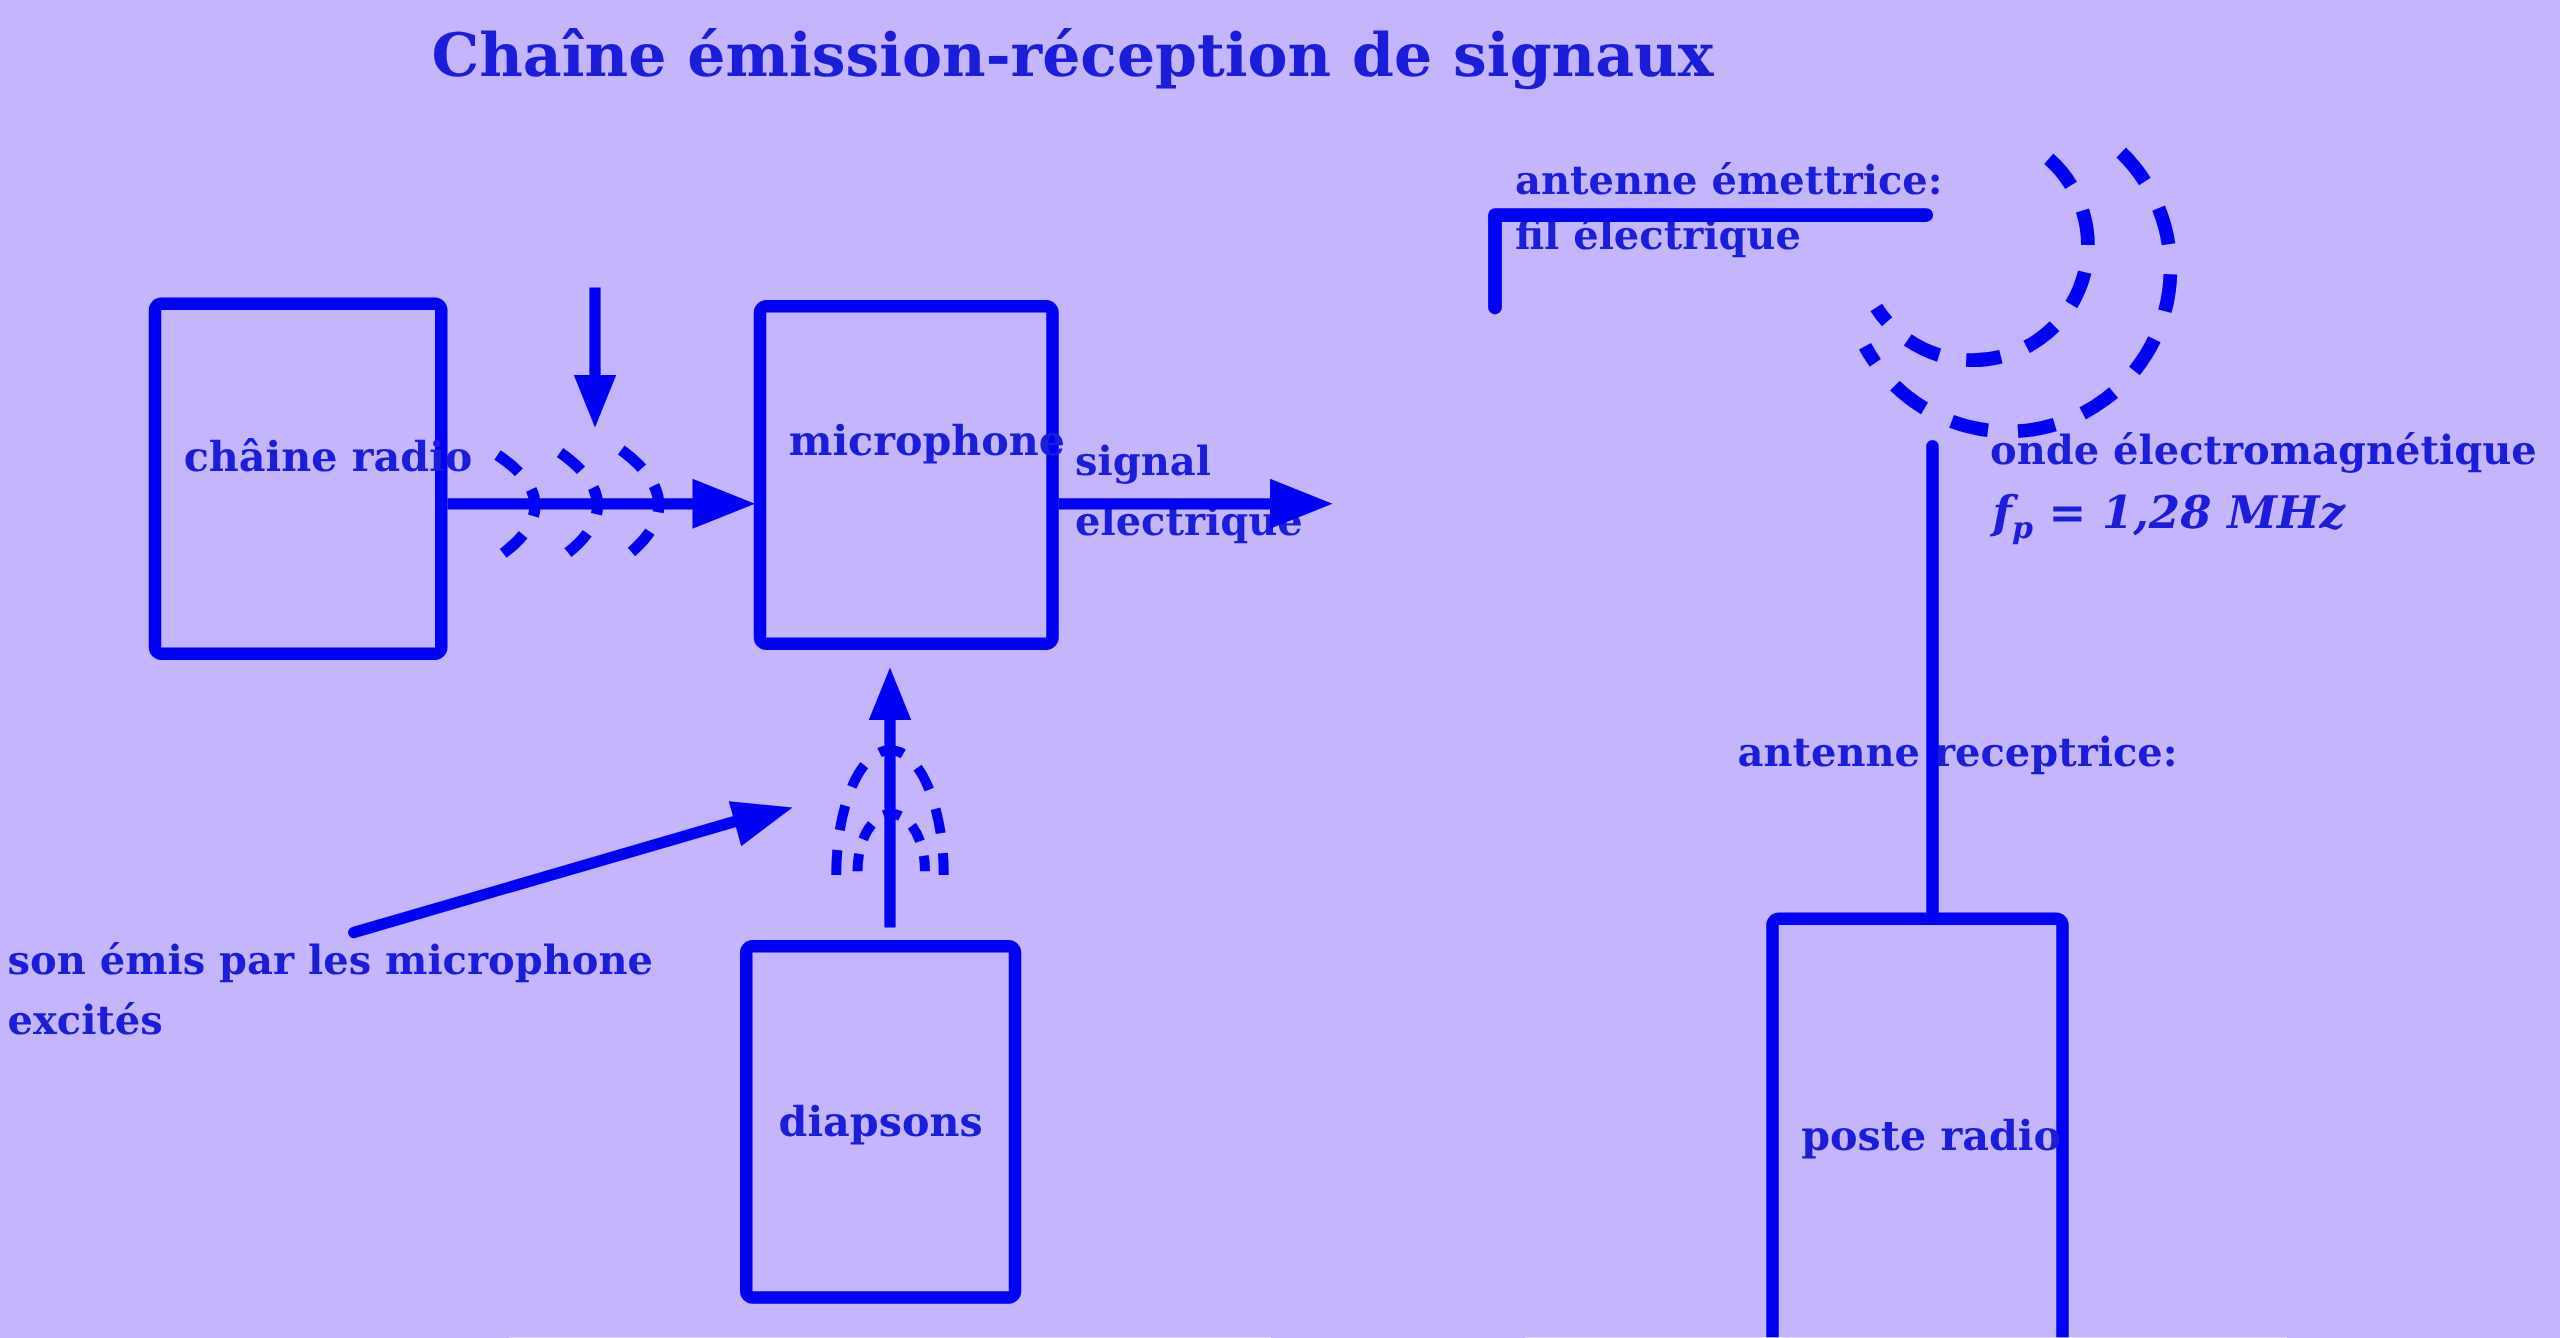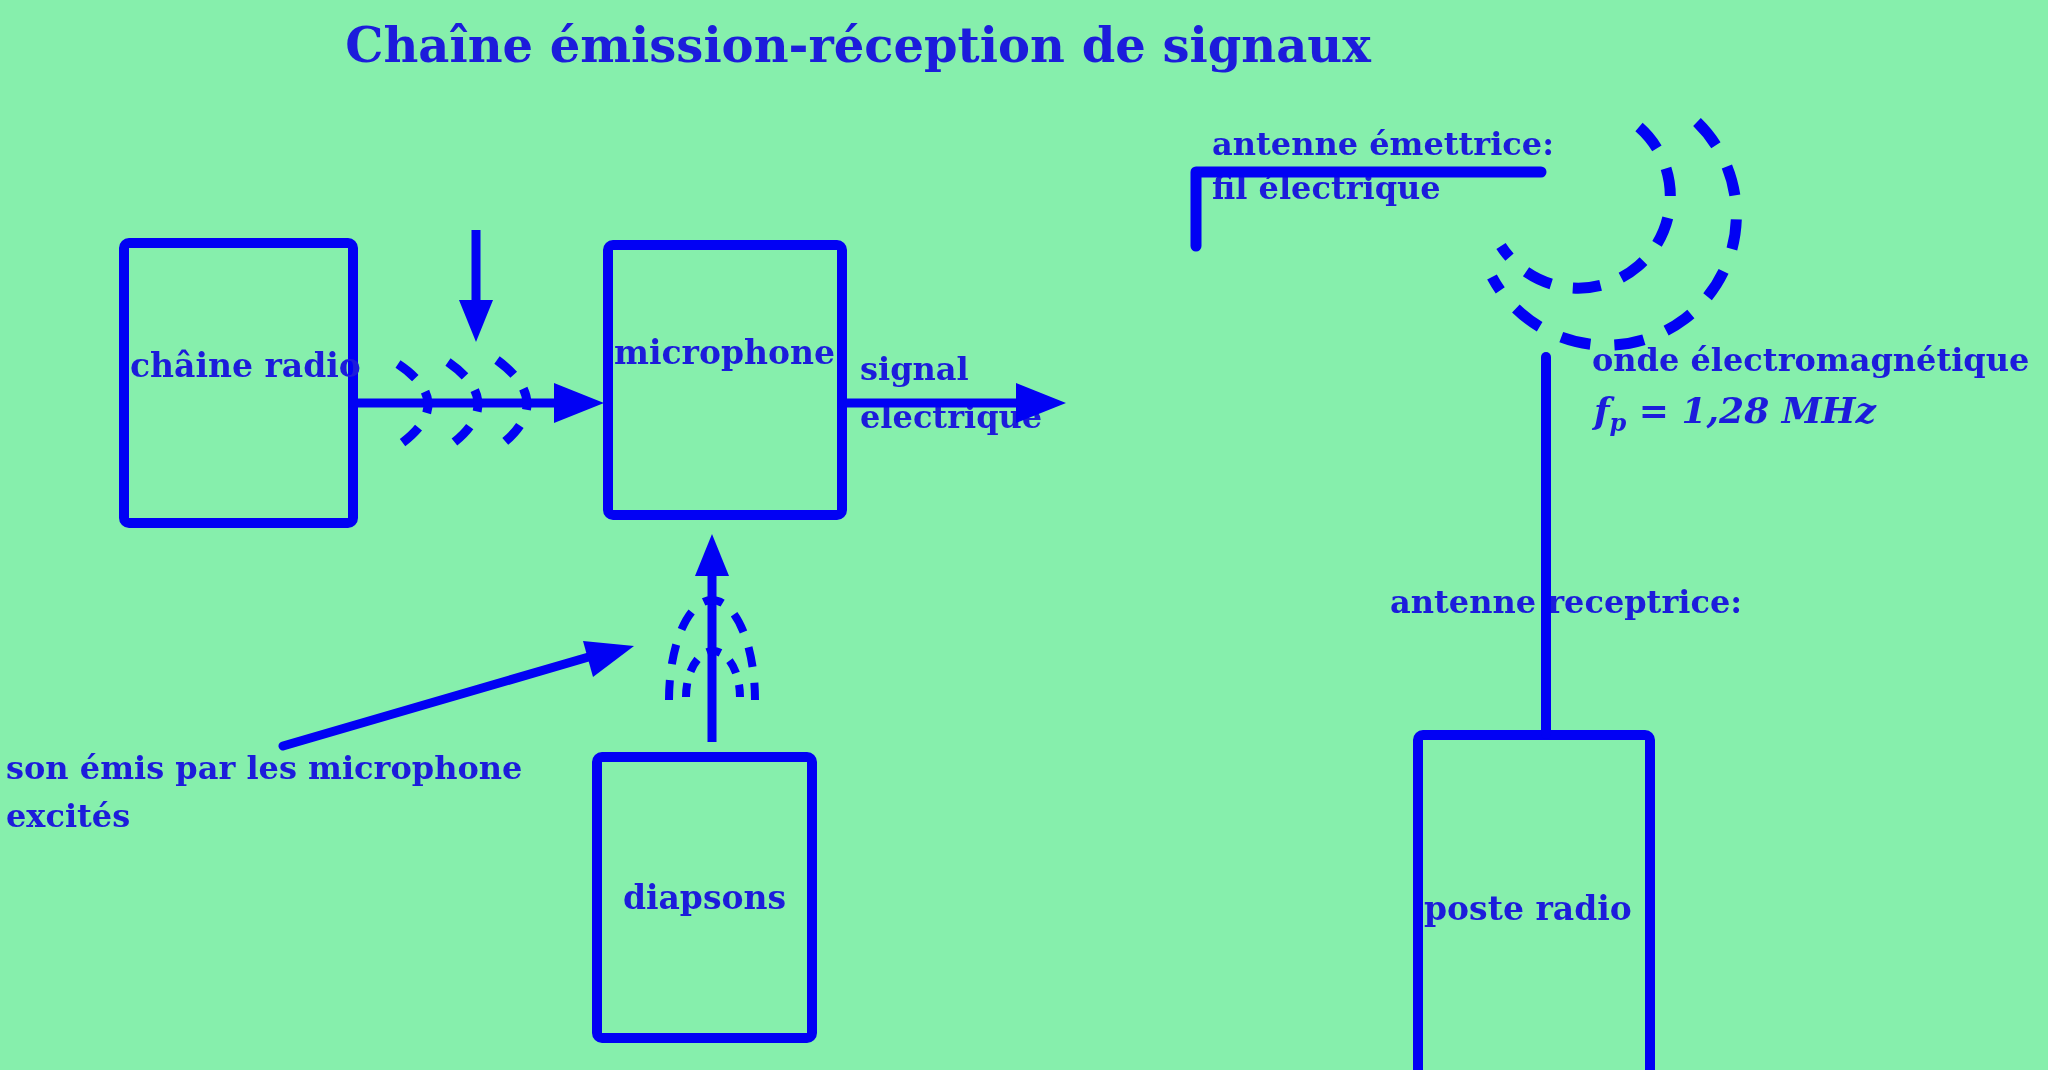--- a/index.html
+++ b/index.html
@@ -26,30 +26,30 @@
   .box{
     position:absolute;border:10px solid var(--ink);border-radius:10px;
     box-sizing:border-box;display:flex;align-items:center;justify-content:center;
     background:transparent;
   }
   .box .lbl{
     font-weight:bold;color:var(--txt);font-size:33px;line-height:47px;
     white-space:pre-line;text-align:center;
   }
   .box.flush{justify-content:flex-start;}
-  .box.flush .lbl{text-align:left;padding-left:1px;white-space:nowrap;}
+  .box.flush .lbl{text-align:left;padding-left:18px;white-space:nowrap;}
   .box.chaine .lbl{transform:translateY(-18px);}
   .box.micro .lbl{transform:translateY(-28px);}
   .box.poste .lbl{transform:translateY(-10px);}
   svg.lines{position:absolute;left:0;top:0;pointer-events:none;}
 </style>
 </head>
 <body>
 
-<div class="stage" style="background: #86efac;">
+<div class="stage" style="background: #c4b5fd;">
 
   <div class="title">Chaîne émission-réception de signaux</div>
 
   <div class="box flush chaine" style="left:119px;top:238px;width:239px;height:290px;">
     <span class="lbl">châine radio</span>
   </div>
 
   <div class="box flush micro" style="left:603px;top:240px;width:244px;height:280px;">
     <span class="lbl">microphone</span>
   </div>

